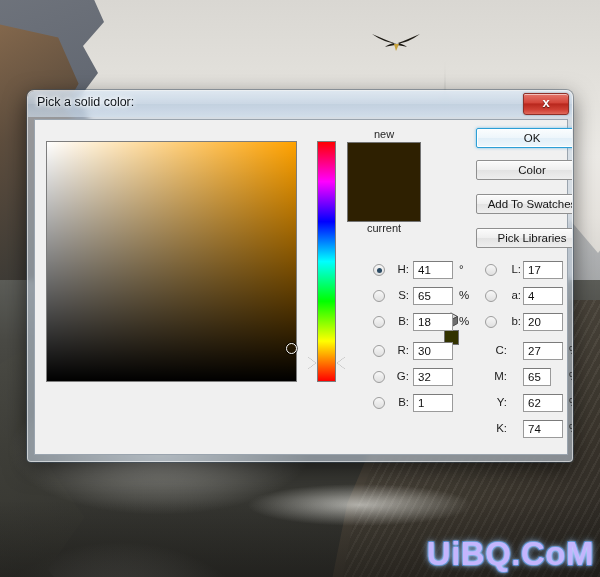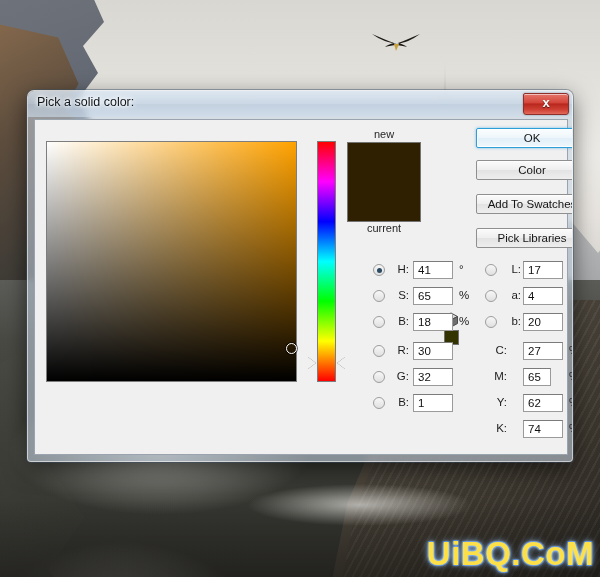--- a/index.html
+++ b/index.html
@@ -101,21 +101,21 @@
     position:absolute;left:-30px;top:330px;width:260px;height:260px;
     background:linear-gradient(140deg,#4f4f48 0%,#3c3c36 45%,#2b2b26 100%);
     clip-path:polygon(0 20%,20% 8%,38% 30%,30% 52%,44% 72%,30% 92%,36% 100%,0 100%);
     opacity:.55;
   }
 
   .watermark{
     position:absolute;right:6px;bottom:4px;
     font-family:"Liberation Sans", sans-serif;
     font-size:33px;font-weight:bold;letter-spacing:.5px;
-    color:#fde047;
+    color:#c4b5fd;
     text-shadow:0 0 3px #cfe6ff,0 0 7px #8fc2ff,1px 1px 0 #1b4f9c,-1px -1px 0 #1b4f9c,
                 1px -1px 0 #1b4f9c,-1px 1px 0 #1b4f9c;
     pointer-events:none;
   }
 
   
   #dialog{
     position:absolute;left:27px;top:90px;width:546px;height:372px;
     border-radius:7px 7px 4px 4px;
     background:rgba(198,213,230,.55);

